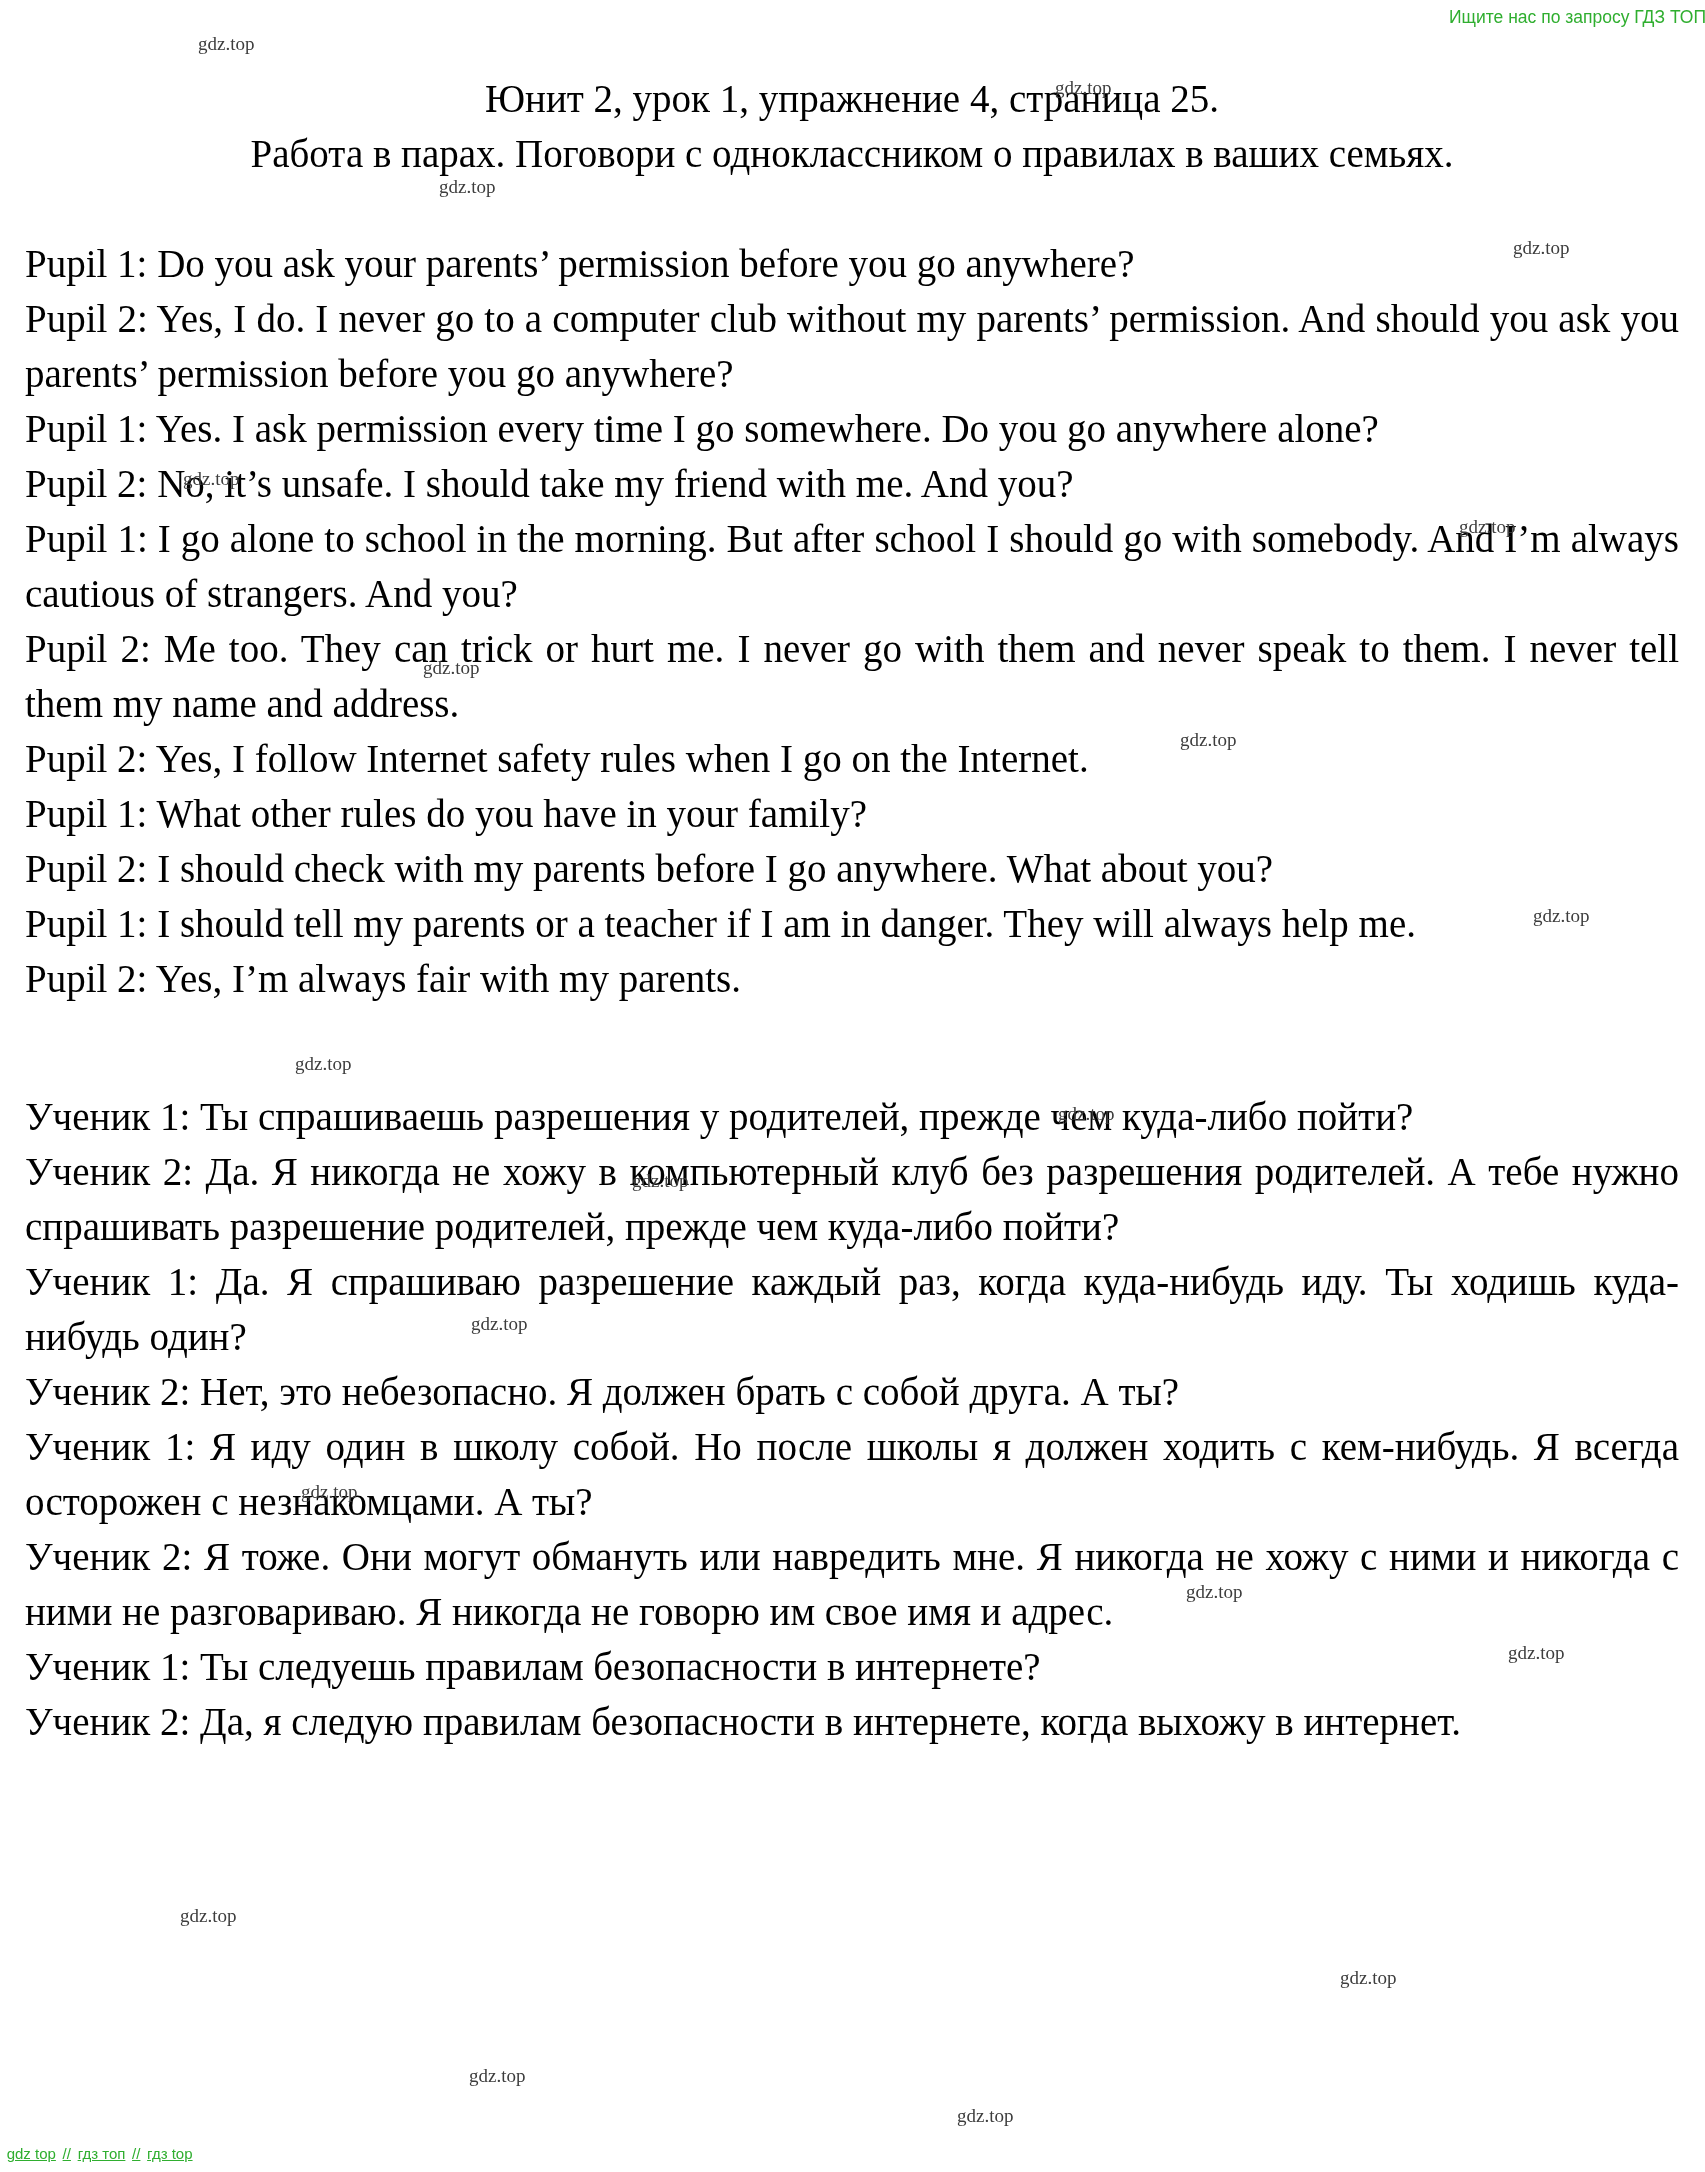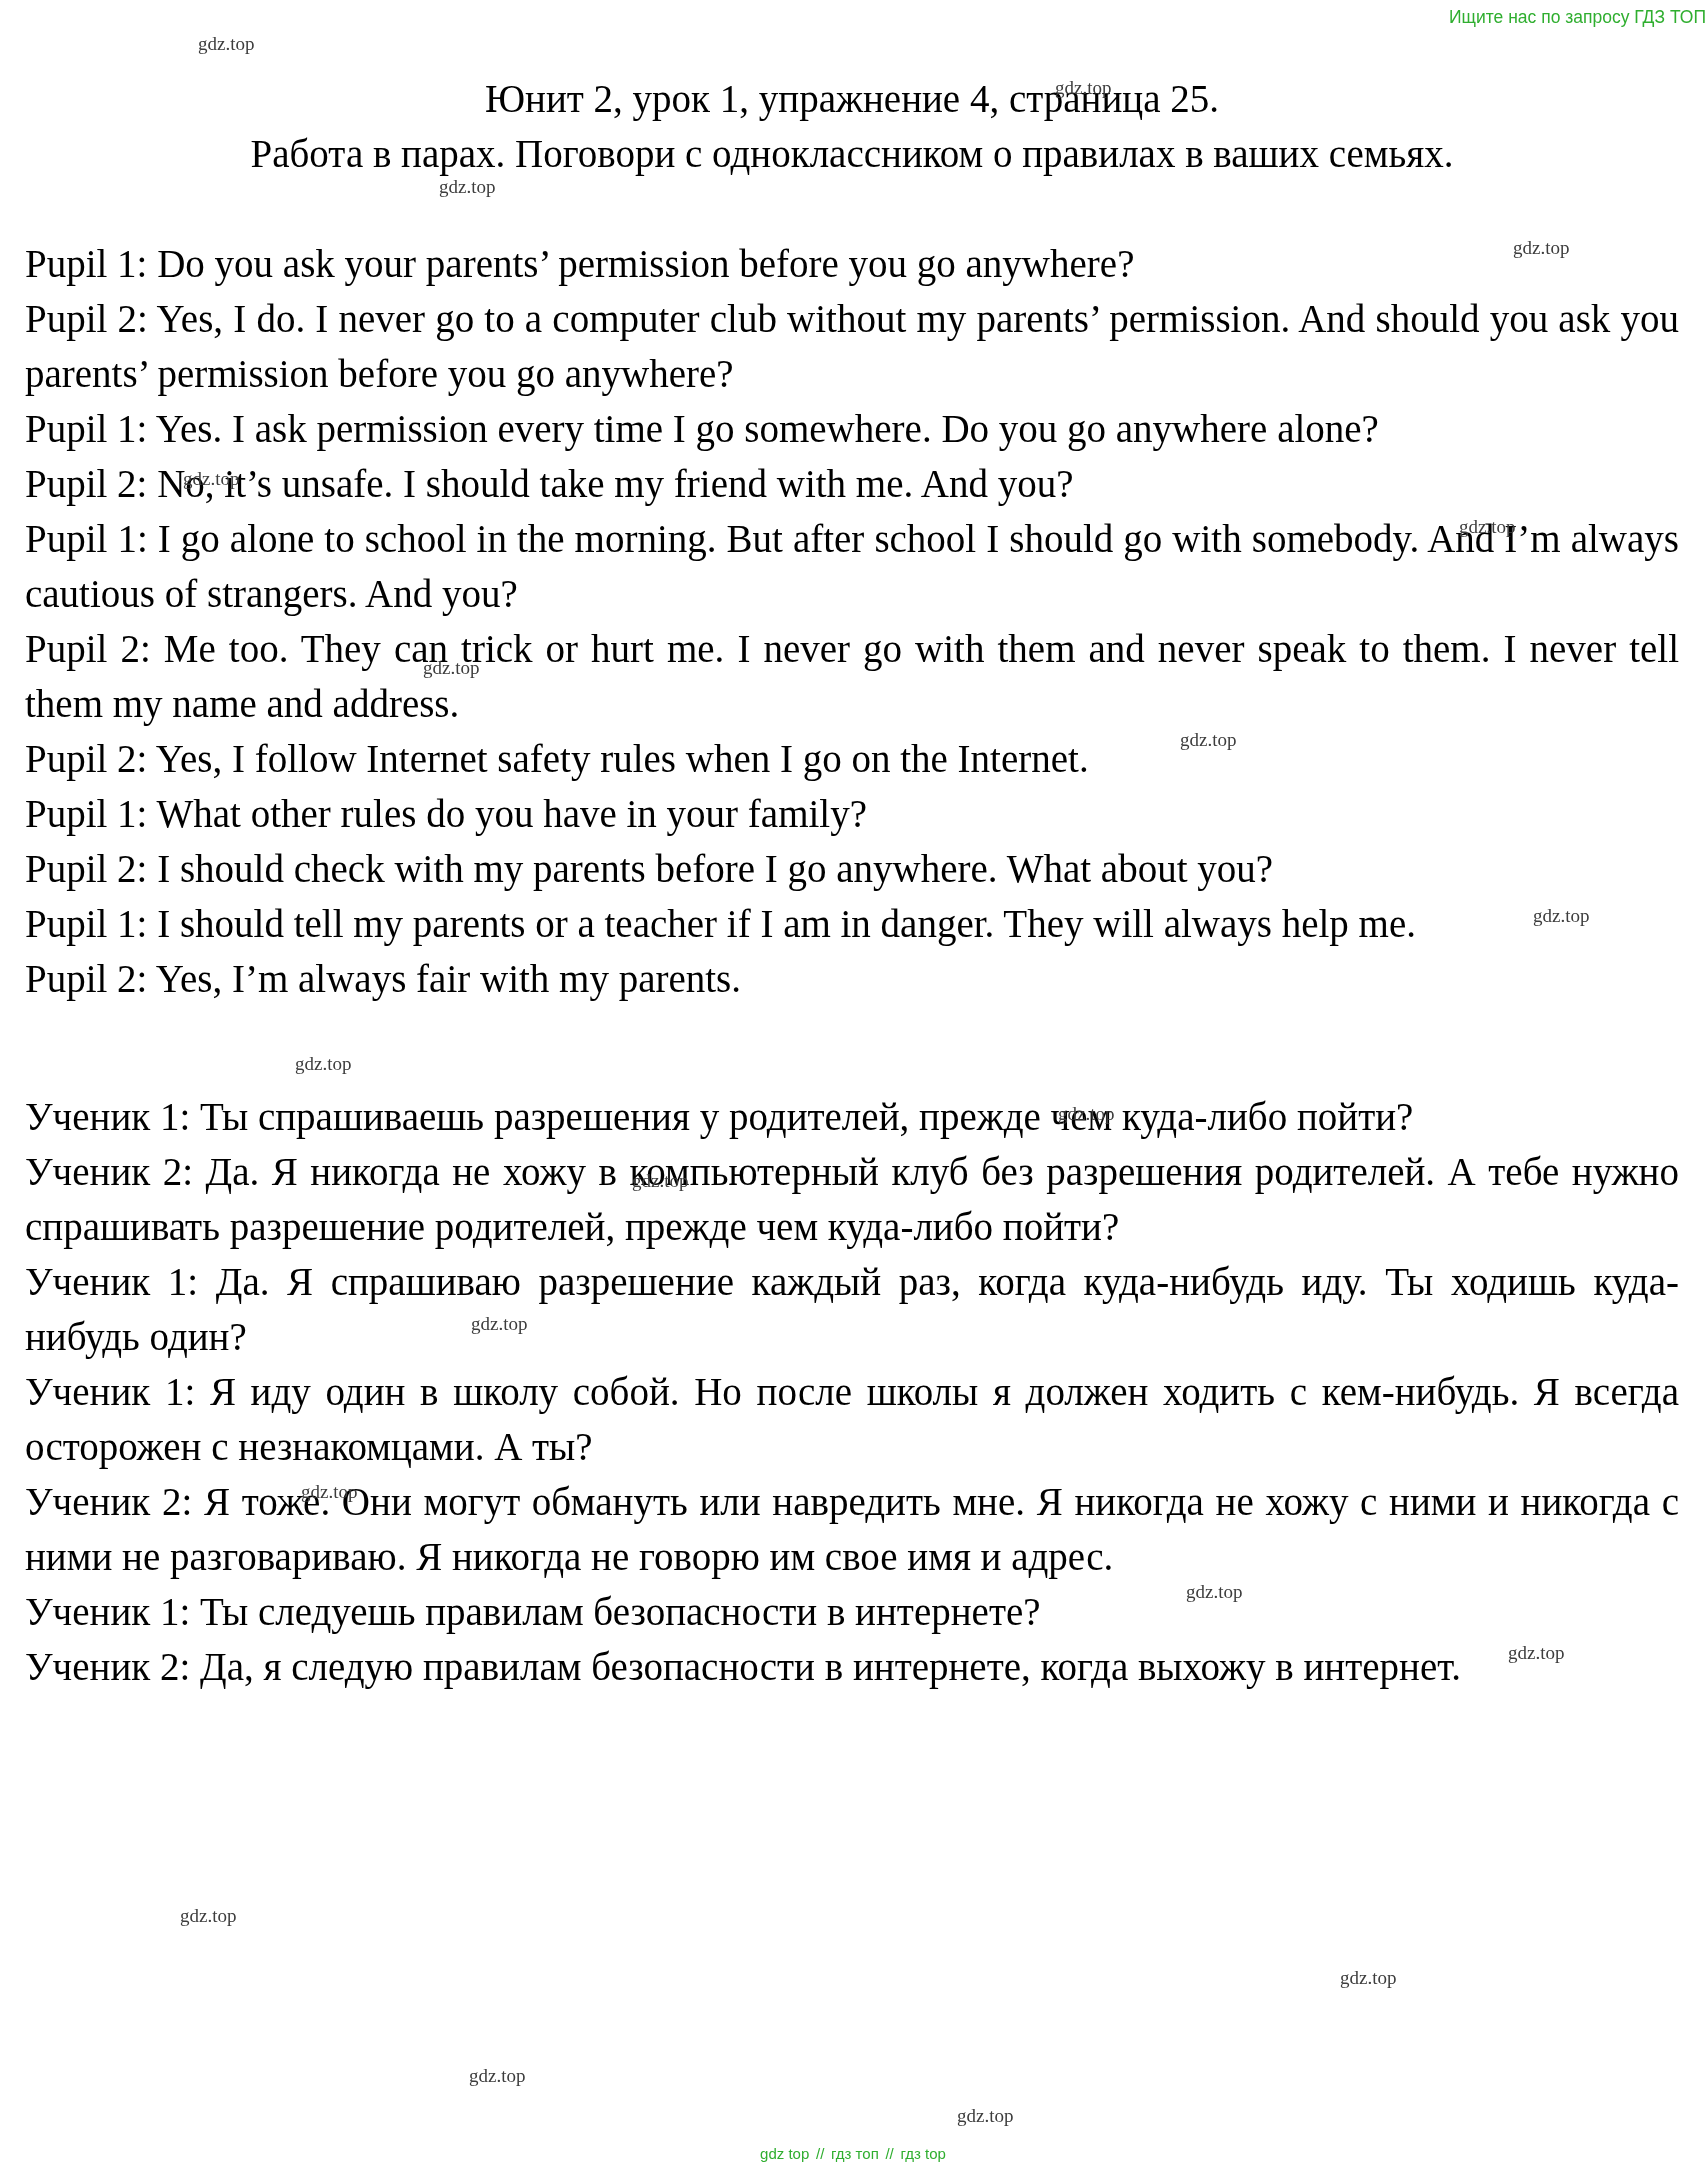--- a/index.html
+++ b/index.html
@@ -39,24 +39,24 @@
     font-family: Liberation Serif, serif;
     font-size: 19px;
     color: #3d3d3d;
     white-space: nowrap;
   }
   .footer-links {
     position: absolute;
     top: 2145px;
     left: 0;
     width: 100%;
-    text-align: center;
     font-family: "Liberation Sans", sans-serif;
     font-size: 15px;
     color: #2fae2f;
+    text-decoration: underline;
   }
   .footer-links a {
     color: #2fae2f;
     text-decoration: none;
     margin: 0 6.7px;
     cursor: pointer;
   }
   .footer-links .sep { color: #2fae2f; }
 </style>
 </head>
@@ -82,20 +82,21 @@
     <p>Pupil 1: I should tell my parents or a teacher if I am in danger. They will always help me.</p>
     <p>Pupil 2: Yes, I’m always fair with my parents.</p>
   </div>
 
   <div class="sp-b"></div>
 
   <div>
     <p>Ученик 1: Ты спрашиваешь разрешения у родителей, прежде чем куда-либо пойти?</p>
     <p>Ученик 2: Да. Я никогда не хожу в компьютерный клуб без разрешения родителей. А тебе нужно спрашивать разрешение родителей, прежде чем куда-либо пойти?</p>
     <p>Ученик 1: Да. Я спрашиваю разрешение каждый раз, когда куда-нибудь иду. Ты ходишь куда-нибудь один?</p>
+    <p>Ученик 2: Нет, это небезопасно. Я должен брать с собой друга. А ты?</p>
     <p>Ученик 1: Я иду один в школу собой. Но после школы я должен ходить с кем-нибудь. Я всегда осторожен с незнакомцами. А ты?</p>
     <p>Ученик 2: Я тоже. Они могут обмануть или навредить мне. Я никогда не хожу с ними и никогда с ними не разговариваю. Я никогда не говорю им свое имя и адрес.</p>
     <p>Ученик 1: Ты следуешь правилам безопасности в интернете?</p>
     <p>Ученик 2: Да, я следую правилам безопасности в интернете, когда выхожу в интернет.</p>
   </div>
 </div>
 
 <span class="wm" style="left:198px;top:33px">gdz.top</span>
 <span class="wm" style="left:1055px;top:77px">gdz.top</span>
 <span class="wm" style="left:439px;top:176px">gdz.top</span>

